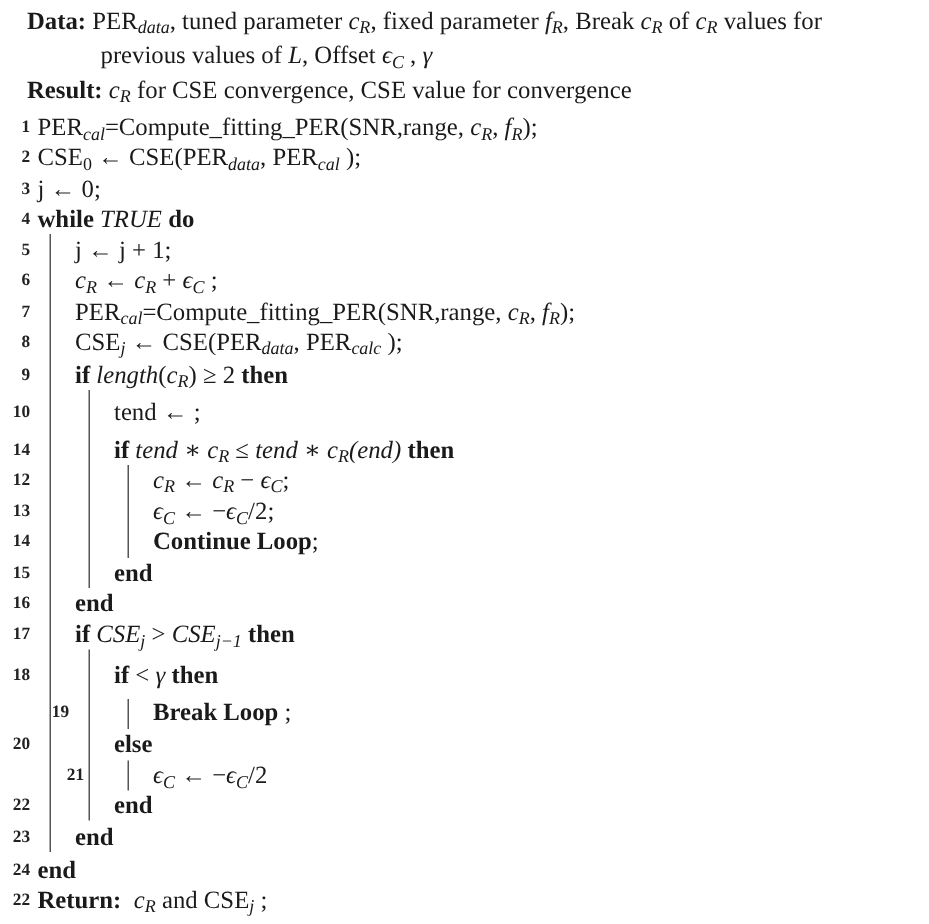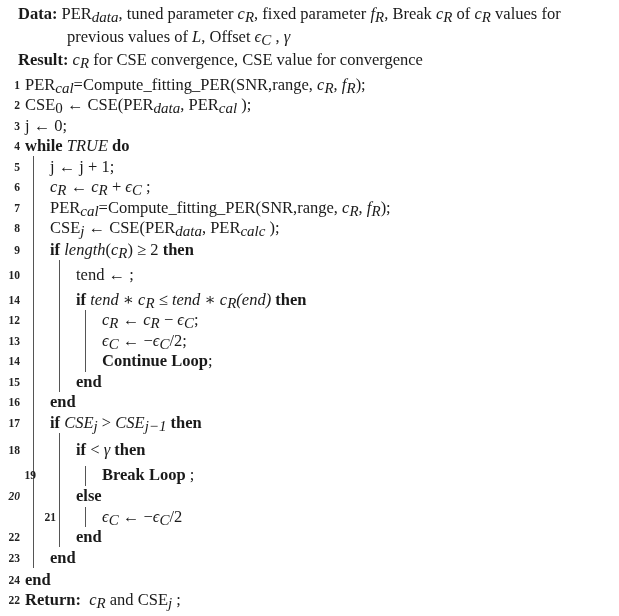--- a/index.html
+++ b/index.html
@@ -3,21 +3,21 @@
 <meta charset="utf-8">
 <style>
   html, body { margin: 0; padding: 0; background: #ffffff; }
   body { width: 619px; height: 616px; position: relative; overflow: hidden;
          font-family: "Liberation Serif", "DejaVu Serif", serif; color: #1a1a1a; font-size: 16.5px; }
   .line { position: absolute; left: 0; white-space: nowrap; line-height: 20px; }
   .num { position: absolute; width: 20px; text-align: right; font-size: 11.5px; font-weight: bold; color: #222; }
   .txt { position: absolute; }
   b { font-weight: bold; }
   i { font-style: italic; }
-  sub { font-size: 15px; vertical-align: -3px; line-height: 0; }
+  sub { font-size: 12px; vertical-align: -3px; line-height: 0; }
   .vbar { position: absolute; width: 1px; background: #555; }
   .frac { display: inline-block; vertical-align: middle; text-align: center; font-size: 11px; line-height: 12px; }
   .frac .n { display: block; border-bottom: 1px solid #222; padding: 0 1px; }
   .frac .d { display: block; }
   .absl { display: inline-block; vertical-align: middle; border-left: 1px solid #222; border-right: 1px solid #222; padding: 0 3px; height: 28px; }
   .absl .frac { margin-top: 2px; }
 </style>
 </head>
 <body>
 
@@ -126,26 +126,26 @@
   <span class="txt" style="left:50px;"><b>if</b> <i>CSE</i><sub><i>j</i></sub><span> &gt; </span><i>CSE</i><sub><i>j−1</i></sub> <b>then</b></span>
 </div>
 
 <div class="line" style="top:440px;">
   <span class="num" style="left:0;">18</span>
   <span class="txt" style="left:76px;"><b>if</b>
     <span> &lt; </span><i>γ</i> <b>then</b></span>
 </div>
 
 <div class="line" style="top:465px;">
-  <span class="num" style="left:16px;">19</span>
+  <span class="num" style="left:0;padding-left:26px;">19</span>
   <span class="txt" style="left:102px;"><b>Break Loop</b><span> ;</span></span>
 </div>
 
 <div class="line" style="top:486px;">
-  <span class="num" style="left:0;font-style:italic;">20</span>
+  <span class="num" style="left:0;">20</span>
   <span class="txt" style="left:76px;"><b>else</b></span>
 </div>
 
 <div class="line" style="top:507px;">
   <span class="num" style="left:0;padding-left:36px;">21</span>
   <span class="txt" style="left:102px;"><i>ϵ</i><sub><i>C</i></sub> <span>←</span> <span>−</span><i>ϵ</i><sub><i>C</i></sub><span>/2</span></span>
 </div>
 
 <div class="line" style="top:527px;">
   <span class="num" style="left:0;">22</span>

